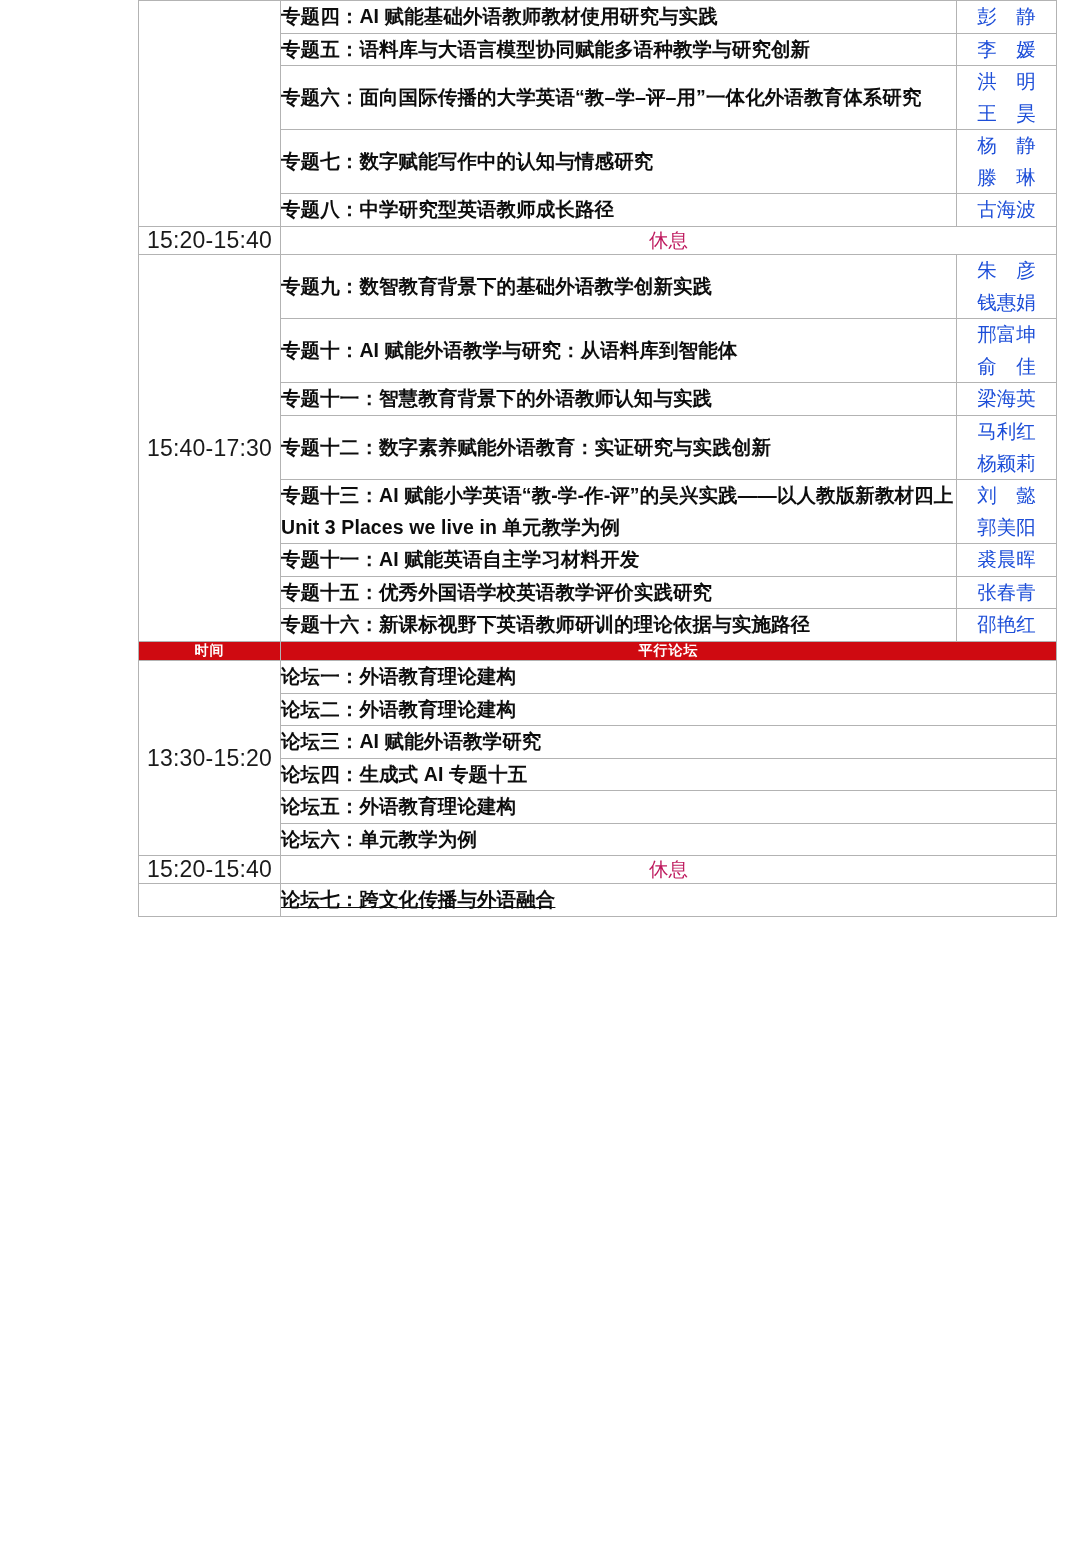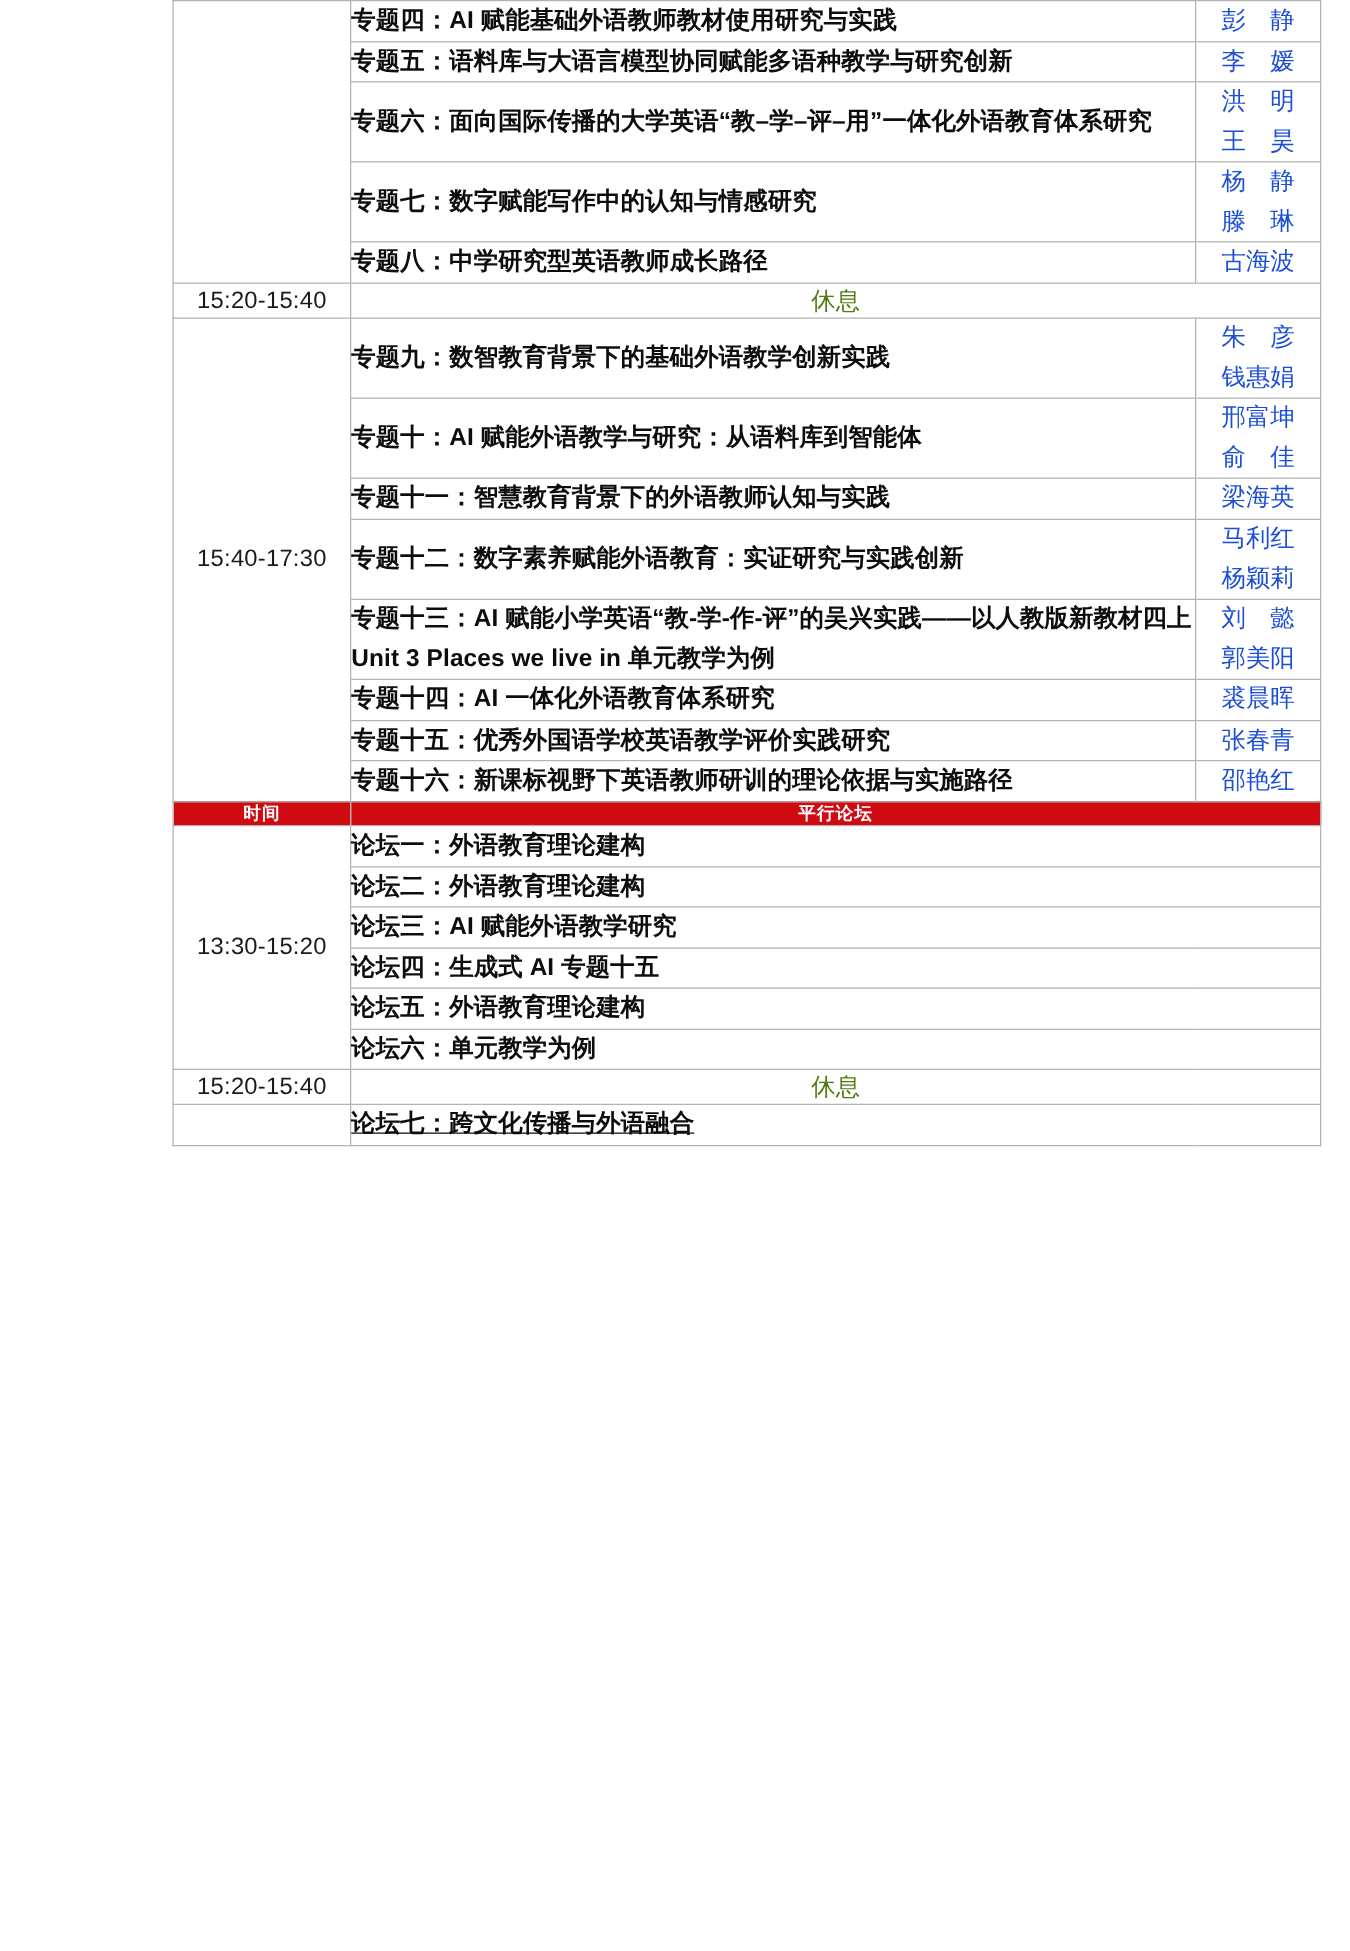--- a/index.html
+++ b/index.html
@@ -33,21 +33,21 @@
     vertical-align: middle;
     padding: 0;
   }
   
   col.c-time  { width: 142px; }
   col.c-topic { width: 676px; }
   col.c-name  { width: 100px; }
 
   .time-cell {
     text-align: center;
-    font-size: 19px;
+    font-size: 23px;
     color: #1a1a1a;
     font-weight: 400;
     letter-spacing: 0.2px;
   }
   .topic-cell {
     padding: 14px 14px 14px 16px;
     font-size: 19.5px;
     font-weight: bold;
     line-height: 1.62;
     color: #0d0d0d;
@@ -58,21 +58,21 @@
     font-size: 19.5px;
     color: #1d4ed8;
     line-height: 1.62;
     padding: 10px 6px;
     white-space: pre-line;
   }
   .break-cell {
     text-align: center;
     font-size: 19.5px;
     font-weight: 400;
-    color: #4d7c0f;
+    color: #be185d;
     padding: 22px 0;
   }
   .header-row td {
     background: #cf0a11;
     color: #ffffff;
     font-weight: bold;
     font-size: 14px;
     text-align: center;
     padding: 17px 0;
     border: 1px solid #cf0a11;
@@ -141,21 +141,21 @@
         <td class="topic-cell">专题十二：数字素养赋能外语教育：实证研究与实践创新</td>
         <td class="name-cell">马利红
 杨颖莉</td>
       </tr>
       <tr>
         <td class="topic-cell">专题十三：AI 赋能小学英语“教-学-作-评”的吴兴实践——以人教版新教材四上 Unit 3 Places we live in 单元教学为例</td>
         <td class="name-cell">刘　懿
 郭美阳</td>
       </tr>
       <tr>
-        <td class="topic-cell">专题十四：AI 一体化外语教育体系研究</td>
+        <td class="topic-cell">专题十一：AI 赋能英语自主学习材料开发</td>
         <td class="name-cell">裘晨晖</td>
       </tr>
       <tr>
         <td class="topic-cell">专题十五：优秀外国语学校英语教学评价实践研究</td>
         <td class="name-cell">张春青</td>
       </tr>
       <tr>
         <td class="topic-cell">专题十六：新课标视野下英语教师研训的理论依据与实施路径</td>
         <td class="name-cell">邵艳红</td>
       </tr>

